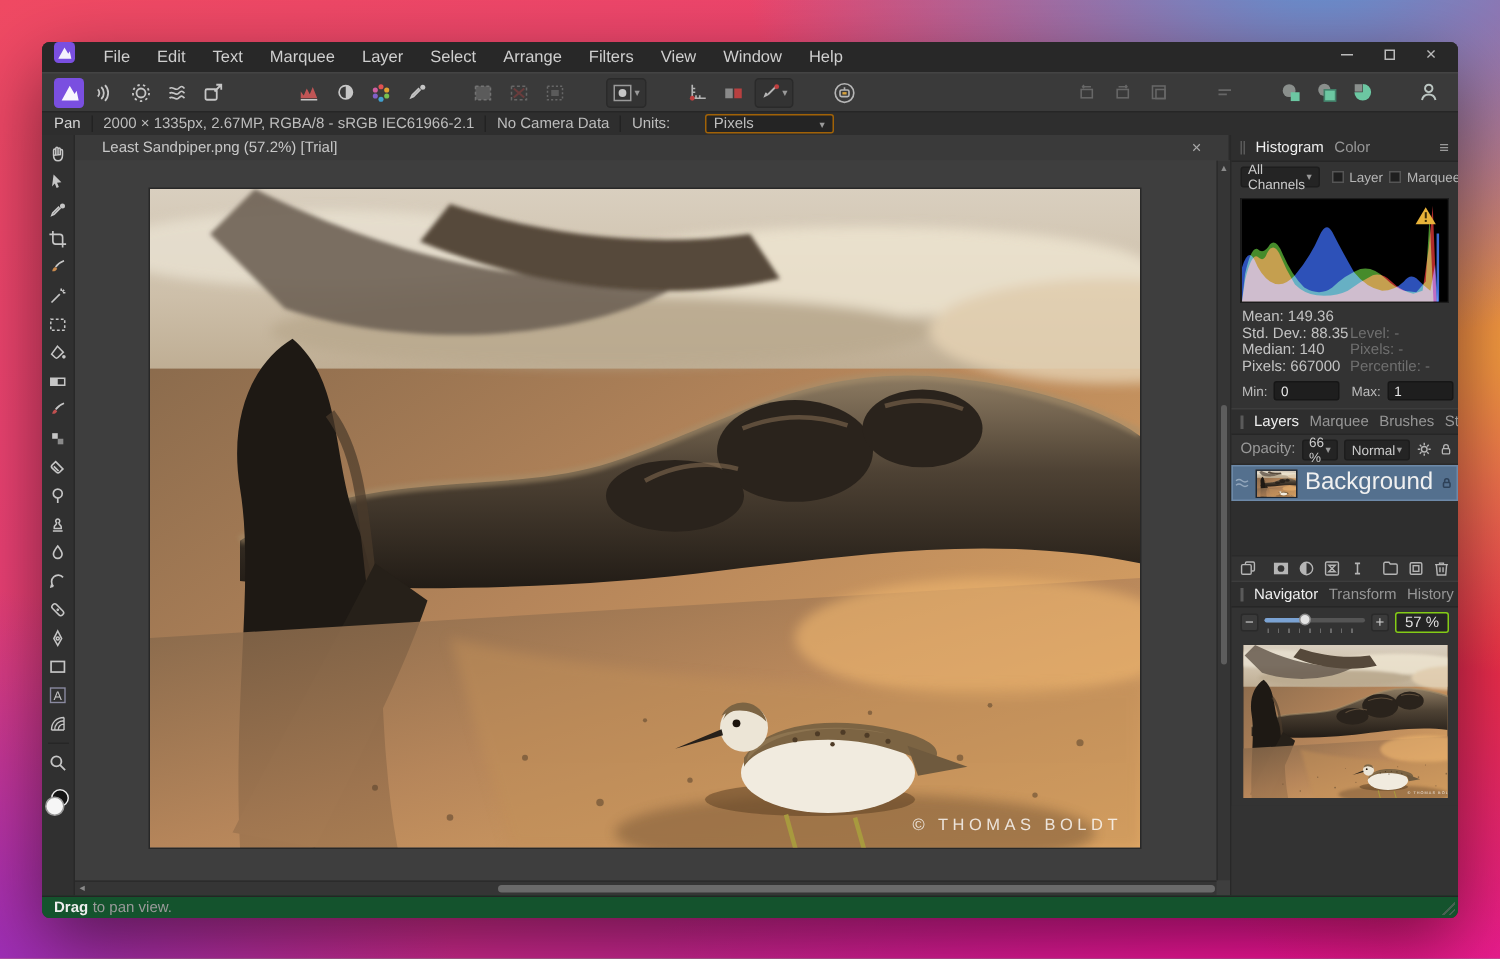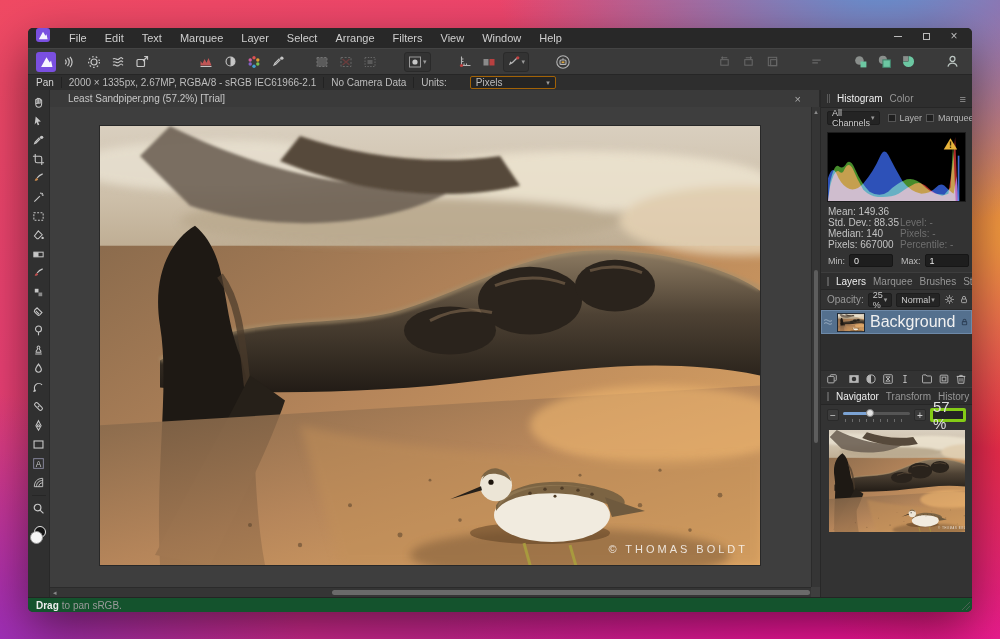--- a/index.html
+++ b/index.html
@@ -90,21 +90,21 @@
   .lbar { height:17px; background:#333; border-top:1px solid #2a2a2a; display:flex; align-items:center; padding:0 5px; gap:5px; flex:none; }
   .lbar .grow { flex:1; }
   .navzoom { height:20px; display:flex; align-items:center; gap:4px; padding:0 6px; flex:none; }
   .zbtn { width:12px; height:12px; display:flex; align-items:center; justify-content:center; color:#cfcfcf; font-size:10px; background:#3b3b3b; border:1px solid #2a2a2a; border-radius:2px; }
   .slider { position:relative; flex:1; height:14px; }
   .slider .track { position:absolute; left:0; right:0; top:4px; height:3px; background:#555; border-radius:2px; }
   .slider .fill { position:absolute; left:0; top:4px; height:3px; width:38%; background:#7ba3d4; border-radius:2px; }
   .slider .thumb2 { position:absolute; left:35%; top:1px; width:8px; height:8px; border-radius:50%; background:#e4e4e4; border:1px solid #888; }
   .slider .ticks { position:absolute; left:2px; right:2px; bottom:0; height:3px;
     background:repeating-linear-gradient(90deg,#6a6a6a 0 1px,transparent 1px 7px); }
-  .zval { width:36px; height:14px; background:#242424; border:3px solid #84cc16; border-radius:2px; color:#ddd; font-size:15px; display:flex; align-items:center; justify-content:center; }
+  .zval { width:36px; height:14px; background:#242424; border:1px solid #84cc16; border-radius:2px; color:#ddd; font-size:10px; display:flex; align-items:center; justify-content:center; }
   .navthumb { margin:5px 8px; width:136px; height:102px; background:#222; overflow:hidden; flex:none; }
   .navthumb svg { display:block; width:100%; height:100%; }
   
   .statusbar { height:15px; background:#14532d; border-top:1px solid #242424; display:flex; align-items:center; padding:0 8px; font-size:10px; color:#9a9a9a; flex:none; position:relative; }
   .statusbar b { color:#ededed; font-weight:bold; margin-right:3px; }
   .grip { position:absolute; right:2px; bottom:2px; width:10px; height:10px;
     background:repeating-linear-gradient(135deg, transparent 0 2px, #6a6a6a 2px 3px); opacity:.6;
     clip-path:polygon(100% 0, 100% 100%, 0 100%); }
   svg { overflow:visible; }
 </style>
@@ -656,21 +656,21 @@
         <span class="handle"></span>
         <span class="ptab act">Layers</span>
         <span class="ptab">Marquee</span>
         <span class="ptab">Brushes</span>
         <span class="ptab">Stock</span>
 
       </div>
       <div class="opac-row">
         <span style="color:#9a9a9a;font-size:10px">Opacity:</span>
         <span class="select-box" style="width:38px;font-size:9px">
-          <span>25 %</span>
+          <span>66 %</span>
           <span class="chev">▾</span>
         </span>
         <span class="select-box" style="flex:1;font-size:9px">
           <span>Normal</span>
           <span class="chev">▾</span>
         </span>
         <svg width="11" height="11" viewBox="0 0 14 14" fill="none" stroke="#b5b5b5" stroke-width="1.2">
             <circle cx="7" cy="7" r="2.4"></circle>
             <path d="M7 1.5v2M7 10.5v2M1.5 7h2M10.5 7h2M3.2 3.2l1.4 1.4M9.4 9.4l1.4 1.4M10.8 3.2L9.4 4.6M4.6 9.4l-1.4 1.4"></path>
           </svg>
@@ -755,16 +755,16 @@
         <svg viewBox="0 0 660 440" preserveAspectRatio="xMidYMid slice">
             <use href="#photoArt"></use>
           </svg>
       </div>
       <div style="flex:1;background:#333"></div>
     </div>
   </div>
 
   <div class="statusbar">
     <b>Drag</b>
-    <span>to pan sRGB.</span>
+    <span>to pan view.</span>
     <span class="grip"></span>
   </div>
 </div>
 
 </body></html>

